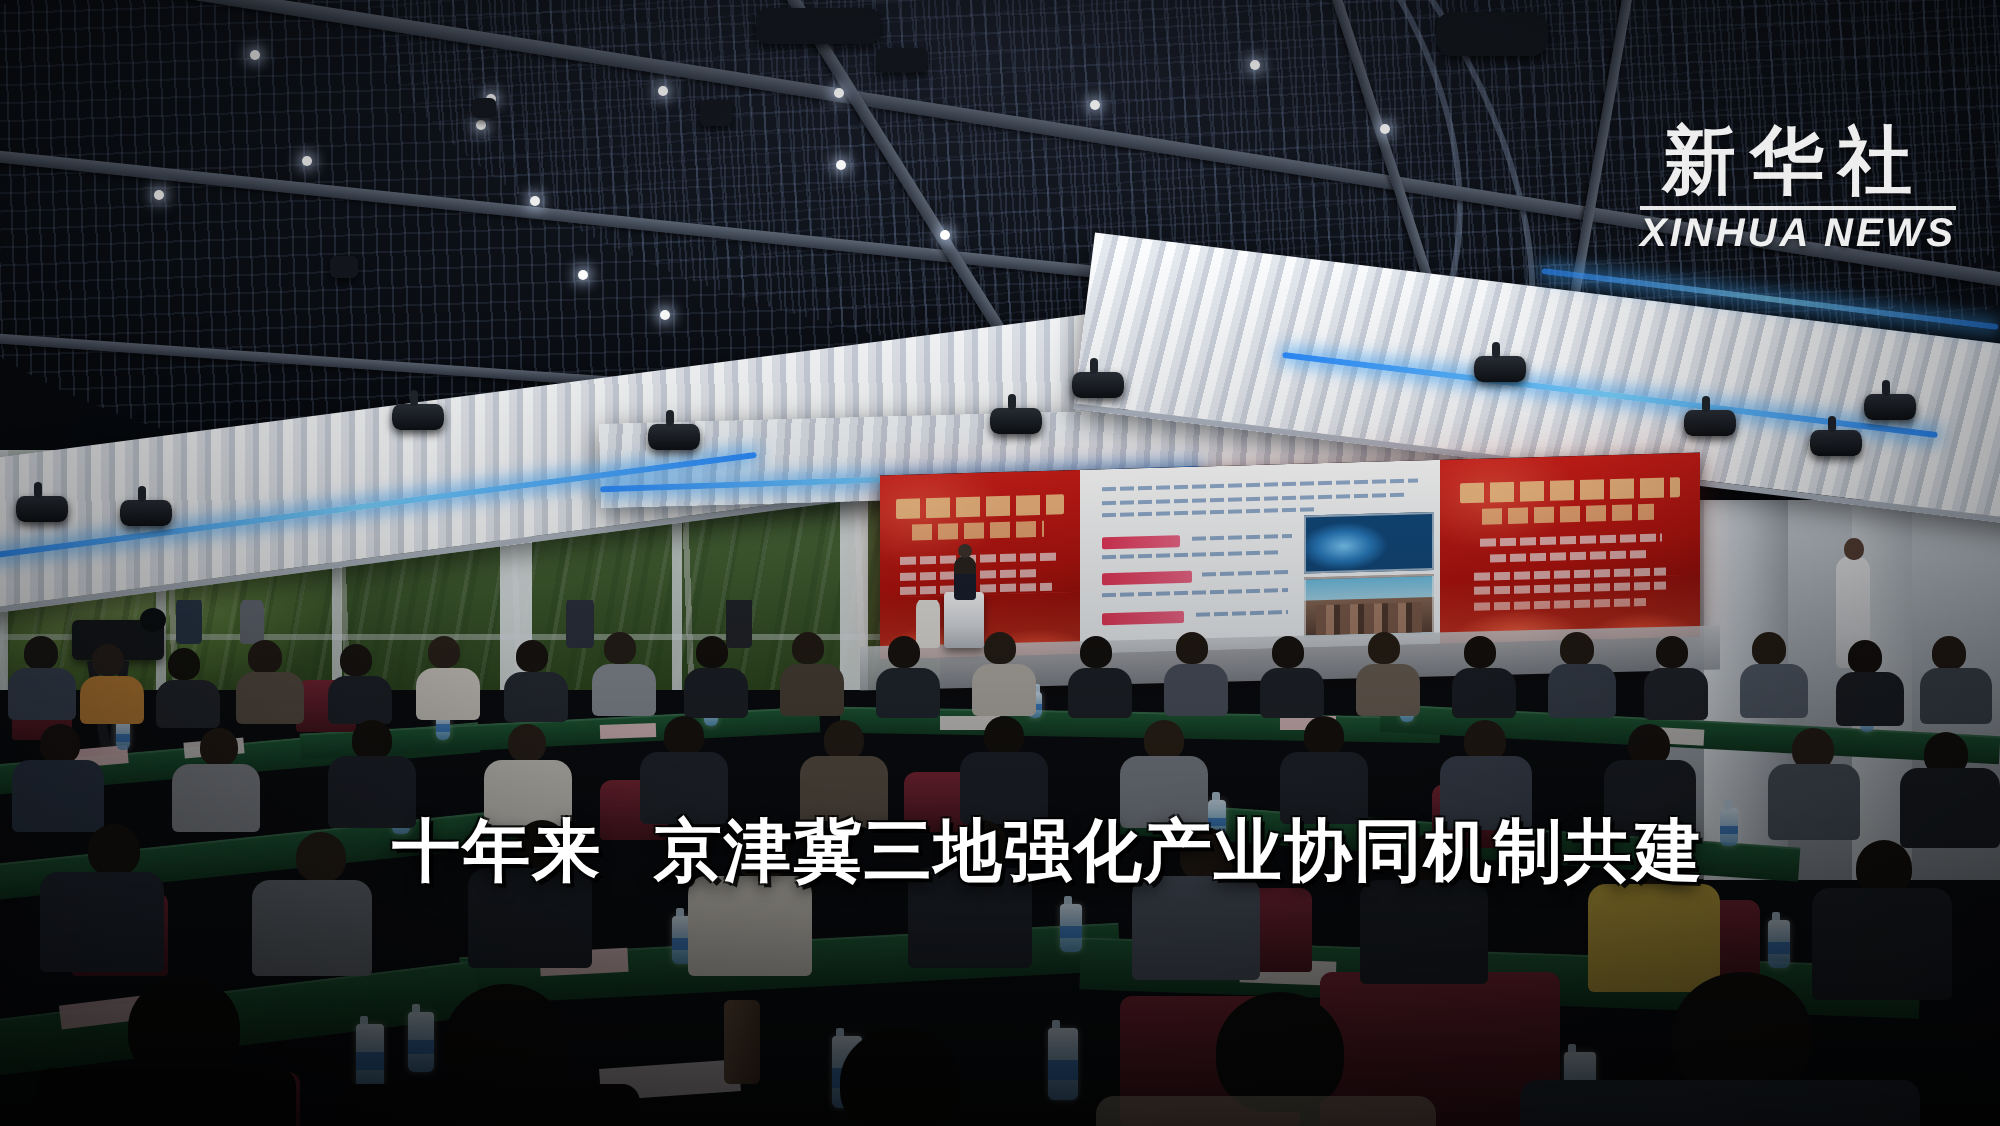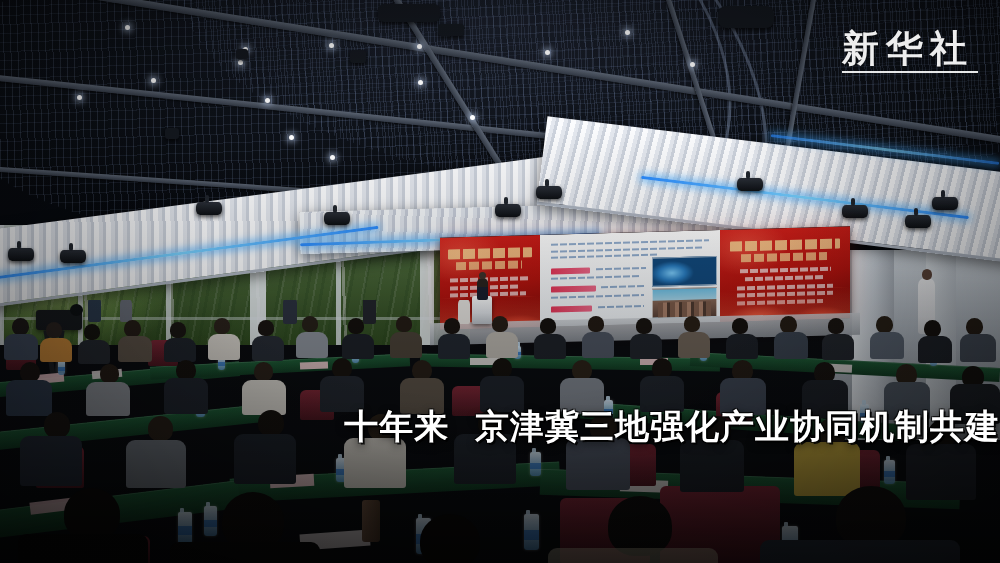--- a/index.html
+++ b/index.html
@@ -266,32 +266,33 @@
     position:absolute;right:22px;top:30px;text-align:center;
     color:rgba(255,255,255,.93);
     text-shadow:0 1px 3px rgba(0,0,0,.55);
     user-select:none;
   }
   .logo .cn{
     font-size:37px;font-weight:bold;letter-spacing:7px;
     font-family:"DejaVu Sans","Liberation Sans",sans-serif;
     line-height:1.05;
     padding-right:4px;
+    margin-top:32px;
   }
   .logo .rule{
     height:2px;background:rgba(255,255,255,.9);margin:2px 0 1px 0;
   }
   .logo .en{
     font-size:20px;font-weight:bold;font-style:italic;letter-spacing:1.5px;
     font-family:"Liberation Sans",sans-serif;
   }
 
   
   .subs{
-    position:absolute;left:0;top:404px;width:1000px;text-align:right;
+    position:absolute;left:0;top:404px;width:1000px;text-align:center;
     padding-left:48px;box-sizing:border-box;
     pointer-events:none;
   }
   .subs .line{
     font-family:"DejaVu Sans","Liberation Sans",sans-serif;
     font-size:34px;font-weight:bold;color:#ffffff;
     letter-spacing:1px;line-height:1.33;
     text-shadow:
       2px 2px 0 rgba(0,0,0,.85), -1px 1px 0 rgba(0,0,0,.7),
       1px -1px 0 rgba(0,0,0,.7), -1px -1px 0 rgba(0,0,0,.7),
@@ -628,19 +629,20 @@
     <div class="head" style="left:836px;top:186px;width:70px;height:62px;background:#131110"></div>
     <div class="torso" style="left:760px;top:240px;width:200px;height:40px;background:#2a3340"></div>
     <div class="head" style="left:420px;top:214px;width:60px;height:54px;background:#0b0a09"></div>
   </div>
 
   <div class="vignette"></div>
 
   <div class="logo">
     <div class="cn">新华社</div>
     <div class="rule"></div>
+    <div class="en">XINHUA NEWS</div>
   </div>
 
   <div class="subs">
     <div class="line">十年来  京津冀三地强化产业协同机制共建</div>
   </div>
 
 </div>
 
 </body></html>

